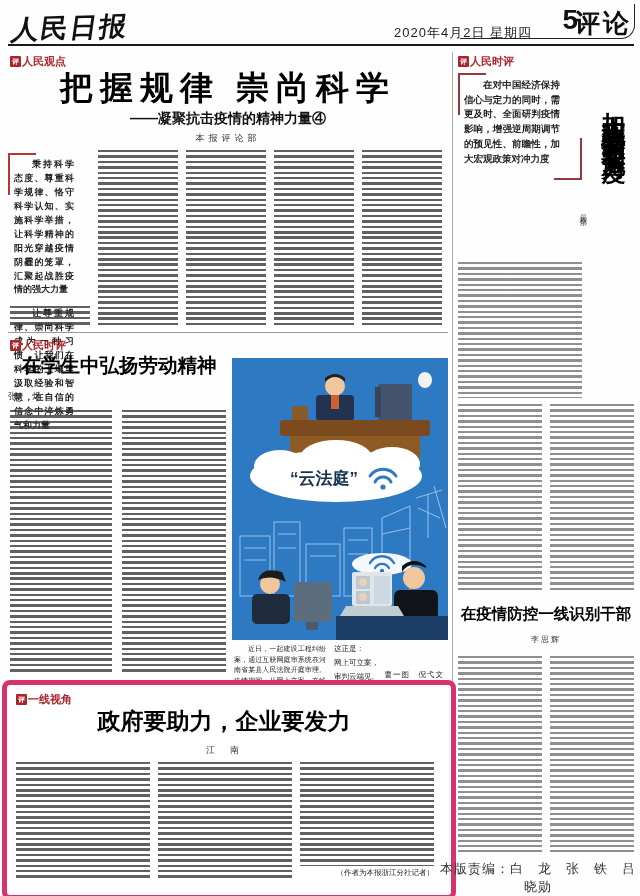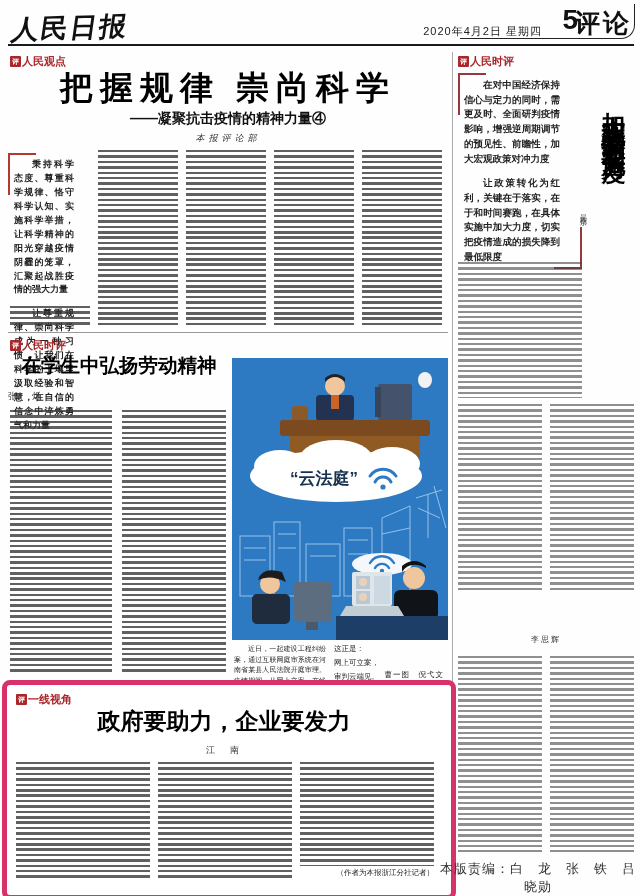--- a/index.html
+++ b/index.html
@@ -3,37 +3,37 @@
 <meta charset="utf-8">
 <style>
   html,body{margin:0;padding:0;background:#e8e8e8;}
   .page{position:relative;width:640px;height:896px;margin:0 auto;background:#fefefe;
         font-family:"Liberation Sans",sans-serif;color:#1a1a1a;overflow:hidden;}
   .abs{position:absolute;}
 
   
   .logo{left:12px;top:10px;font-family:"DejaVu Serif",serif;font-weight:bold;
         font-size:27px;transform:skewX(-10deg) rotate(-2deg);letter-spacing:2px;color:#111;}
-  .dateline{right:98px;top:24px;font-size:11px;color:#222;letter-spacing:1px;}
+  .dateline{right:108px;top:24px;font-size:13px;color:#222;letter-spacing:1px;}
   .pagenum{right:62px;top:4px;font-size:28px;font-weight:bold;color:#111;}
   .pagename{right:8px;top:6px;font-size:26px;font-weight:bold;letter-spacing:3px;color:#111;}
   .hdr-bracket{left:460px;top:4px;width:174px;height:34px;border-bottom:1.5px solid #222;
         border-right:1.5px solid #222;border-bottom-right-radius:14px;}
   .masthead-rule{left:8px;top:44px;width:626px;height:0;border-top:2.5px solid #1a1a1a;}
 
   
   .collabel{display:flex;align-items:center;gap:1px;font-size:11px;font-weight:bold;color:#a9262b;}
   .collabel .sq{display:inline-flex;align-items:center;justify-content:center;width:11px;height:11px;
         background:#a9262b;color:#fff;font-size:7px;font-weight:bold;border-radius:1px;}
 
   
   .h-main{left:8px;top:66px;width:440px;text-align:center;font-size:33px;font-weight:bold;
         letter-spacing:7px;color:#000;}
   .h-sub{left:8px;top:110px;width:440px;text-align:center;font-size:14px;font-weight:bold;color:#111;}
-  .h-byline{left:8px;top:132px;width:440px;text-align:center;font-size:9px;color:#333;letter-spacing:4px;font-style:italic;}
+  .h-byline{left:8px;top:132px;width:440px;text-align:center;font-size:9px;color:#333;letter-spacing:4px;}
 
   
   .sim{background-image:repeating-linear-gradient(180deg,rgba(52,52,52,.78) 0 2.5px,rgba(0,0,0,0) 2.5px 5.4px);}
   .sim.light{background-image:repeating-linear-gradient(180deg,rgba(70,70,70,.6) 0 2.4px,rgba(0,0,0,0) 2.4px 5.4px);}
 
   
   .pq{font-weight:bold;color:#222;line-height:1.55;text-align:justify;}
   .pq p{margin:0 16px 10px 0;text-indent:2em;}
   .bracket-tl{position:absolute;left:-6px;top:-5px;width:26px;height:40px;
         border-left:2.5px solid #96383c;border-top:2.5px solid #96383c;}
@@ -223,29 +223,29 @@
 
   <div class="abs collabel" style="left:458px;top:54px;">
     <span class="sq">评</span>
     <span>人民时评</span>
   </div>
 
   <div class="abs pq" style="left:464px;top:78px;width:112px;font-size:9.5px;">
     <span class="bracket-tl"></span>
     <span class="bracket-br"></span>
     <p>在对中国经济保持信心与定力的同时，需更及时、全面研判疫情影响，增强逆周期调节的预见性、前瞻性，加大宏观政策对冲力度</p>
-    <p style="margin-bottom:0;">让政策转化为红利，关键在于落实，在于和时间赛跑，在具体实施中加大力度，切实把疫情造成的损失降到最低限度</p>
   </div>
 
   <div class="abs vhead" style="left:594px;top:92px;height:320px;">加大宏观政策调节和实施力度</div>
   <div class="abs vbyline" style="left:578px;top:208px;height:50px;">吴秋余</div>
 
   <div class="abs sim light" style="left:458px;top:262px;width:124px;height:136px;"></div>
   <div class="abs sim light" style="left:458px;top:404px;width:84px;height:188px;"></div>
   <div class="abs sim light" style="left:550px;top:404px;width:84px;height:188px;"></div>
 
+  <div class="abs h-cadre">在疫情防控一线识别干部</div>
   <div class="abs by-cadre">李思辉</div>
   <div class="abs sim light" style="left:458px;top:656px;width:84px;height:196px;"></div>
   <div class="abs sim light" style="left:550px;top:656px;width:84px;height:196px;"></div>
 
   <div class="abs footerline">本版责编：白　龙　张　铁　吕晓勋</div>
 
 </div>
 
 </body></html>

